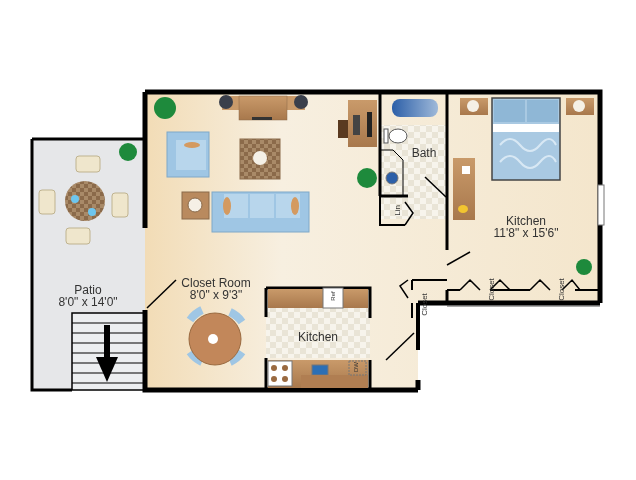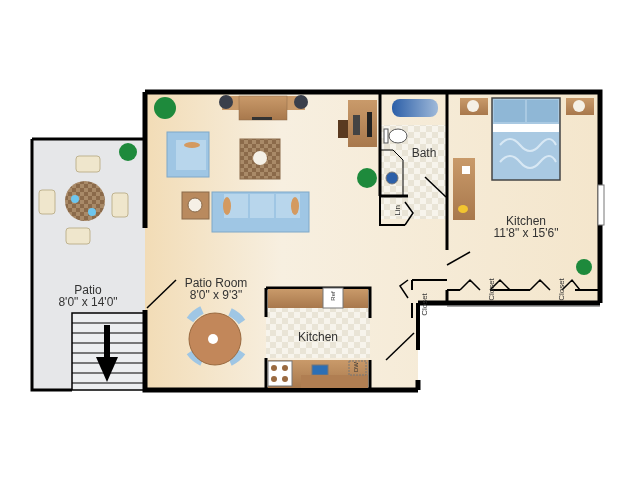--- a/index.html
+++ b/index.html
@@ -190,21 +190,21 @@
       <rect x="349" y="361" width="17" height="14" fill="none" stroke="#777" stroke-dasharray="2 1"></rect>
     </g>
   </svg>
 
   
   <div class="lbl" style="left:526px; top:215px;">
     <div>Kitchen</div>
     <div>11'8" x 15'6"</div>
   </div>
   <div class="lbl" style="left:216px; top:277px;">
-    <div>Patio Room</div>
+    <div>Closet Room</div>
     <div>8'0" x 9'3"</div>
   </div>
   <div class="lbl" style="left:88px; top:284px;">
     <div>Patio</div>
     <div>8'0" x 14'0"</div>
   </div>
   <div class="lbl" style="left:318px; top:331px;text-align:center;">
     <div>Kitchen</div>
   </div>
   <div class="lbl" style="left:424px; top:147px;">

